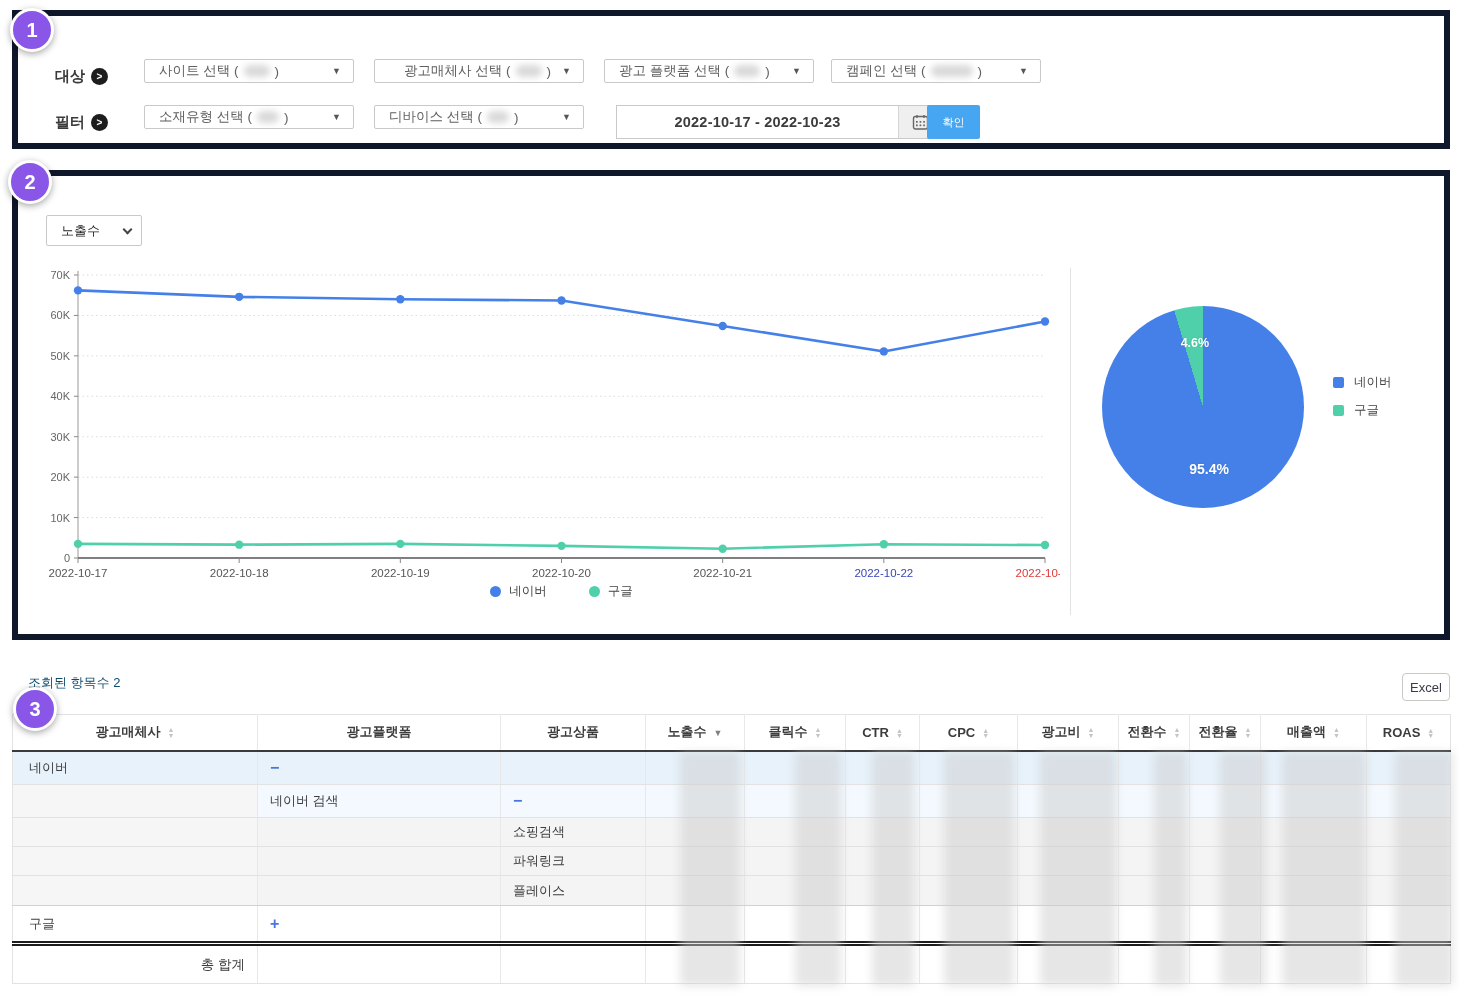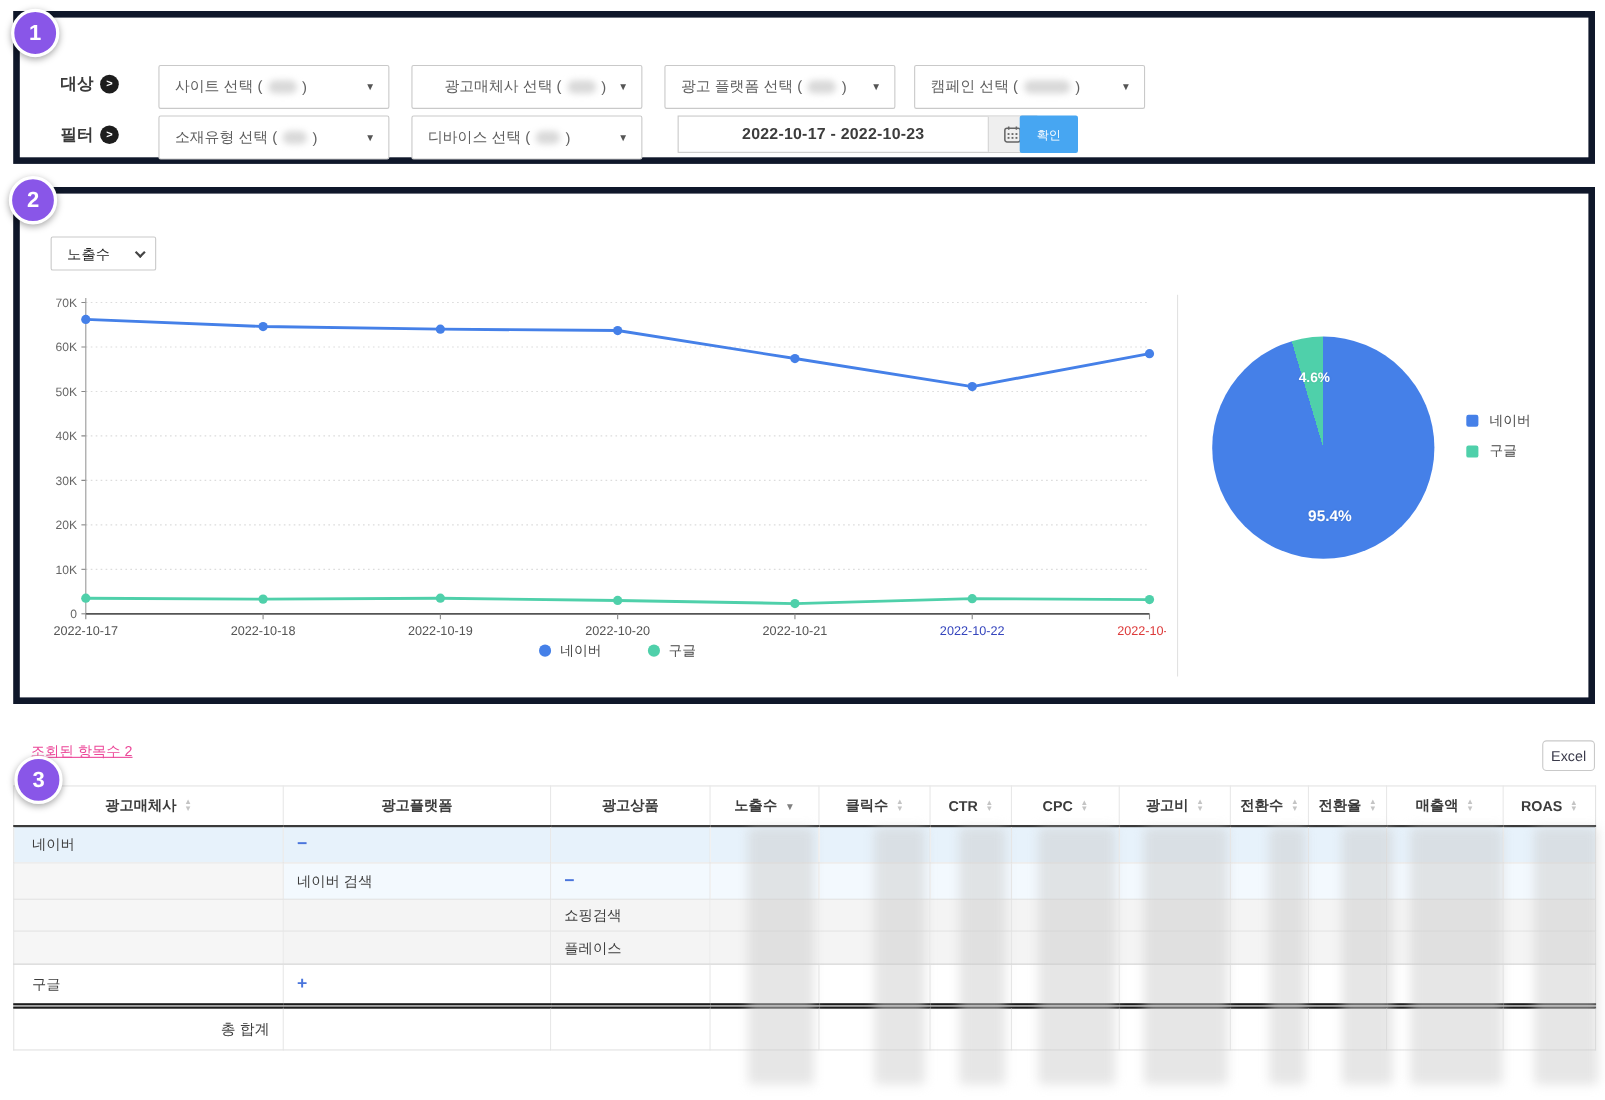--- a/index.html
+++ b/index.html
@@ -23,21 +23,21 @@
   
   .f-label { position:absolute; font-size:15px; font-weight:bold; color:#3a3a3a;
     display:flex; align-items:center; gap:6px; }
   .circ-icon { display:inline-flex; width:17px; height:17px; border-radius:50%;
     background:#1d1d1d; color:#fff; font-size:10px; font-weight:bold;
     align-items:center; justify-content:center; }
   #target-label { left:37px; top:51px; }
   #filter-label { left:37px; top:97px; }
 
   
-  .sel { position:absolute; height:40px; background:#fff; border:1px solid #c9c9c9;
+  .sel { position:absolute; height:24px; background:#fff; border:1px solid #c9c9c9;
     border-radius:2px; display:flex; align-items:center; padding:0 12px 0 14px;
     font-size:13.5px; color:#606060; cursor:pointer; width:210px; }
   .sel .txt { display:flex; align-items:center; gap:3px; white-space:nowrap; }
   .blob { display:inline-block; height:12px; border-radius:6px; background:#d9d9d9;
     filter:blur(3px); margin:0 2px; }
   .blob-sm { width:22px; } .blob-md { width:26px; } .blob-lg { width:42px; }
   .sel .caret { margin-left:auto; font-size:9px; color:#555; }
 
   
   #date-range { position:absolute; left:598px; top:89px; width:327px; height:34px;
@@ -73,21 +73,21 @@
   .pie-label { position:absolute; color:#fff; font-weight:bold;
     text-shadow:0 0 2px rgba(0,0,0,.15); }
   #pie-label-major { left:53%; top:155px; transform:translateX(-50%); font-size:14px; }
   #pie-label-minor { left:46%; top:30px;  transform:translateX(-50%); font-size:12.5px; }
   #pie-legend { position:absolute; left:1333px; top:374px; display:flex;
     flex-direction:column; gap:11px; }
   .plg-item { display:flex; align-items:center; gap:10px; font-size:12.5px; color:#444; }
   .plg-sq { width:11px; height:11px; border-radius:2px; }
 
   
-  #result-count { position:absolute; left:28px; top:674px; font-size:13px; color:#ec4899;text-decoration:underline; }
+  #result-count { position:absolute; left:28px; top:674px; font-size:13px; color:#0c4a6e; }
   #excel-btn { position:absolute; left:1402px; top:673px; width:48px; height:28px;
     background:#fff; border:1px solid #c9c9c9; border-radius:4px; font-size:13px;
     color:#3a3a4a; cursor:pointer; font-family:inherit; }
 
   
   #table-wrap { position:absolute; left:12px; top:714px; width:1438px; }
   table { border-collapse:collapse; table-layout:fixed; width:1438px; font-size:13px; }
   th { height:36px; background:#fff; font-weight:bold; color:#3c3c3c;
     border-top:1px solid #e3e3e3; border-right:1px solid #e8e8e8;
     border-bottom:2px solid #3a3a3a; text-align:center; white-space:nowrap; }
@@ -390,20 +390,34 @@
             <td></td>
             <td></td>
             <td></td>
             <td></td>
             <td></td>
             <td></td>
             <td></td>
             <td></td>
             <td></td>
           </tr>
+          <tr class="v-sub_gray" style="height:29px">
+            <td></td>
+            <td></td>
+            <td>파워링크</td>
+            <td></td>
+            <td></td>
+            <td></td>
+            <td></td>
+            <td></td>
+            <td></td>
+            <td></td>
+            <td></td>
+            <td></td>
+          </tr>
           <tr class="v-sub_gray last-sub" style="height:30px">
             <td></td>
             <td></td>
             <td>플레이스</td>
             <td></td>
             <td></td>
             <td></td>
             <td></td>
             <td></td>
             <td></td>

